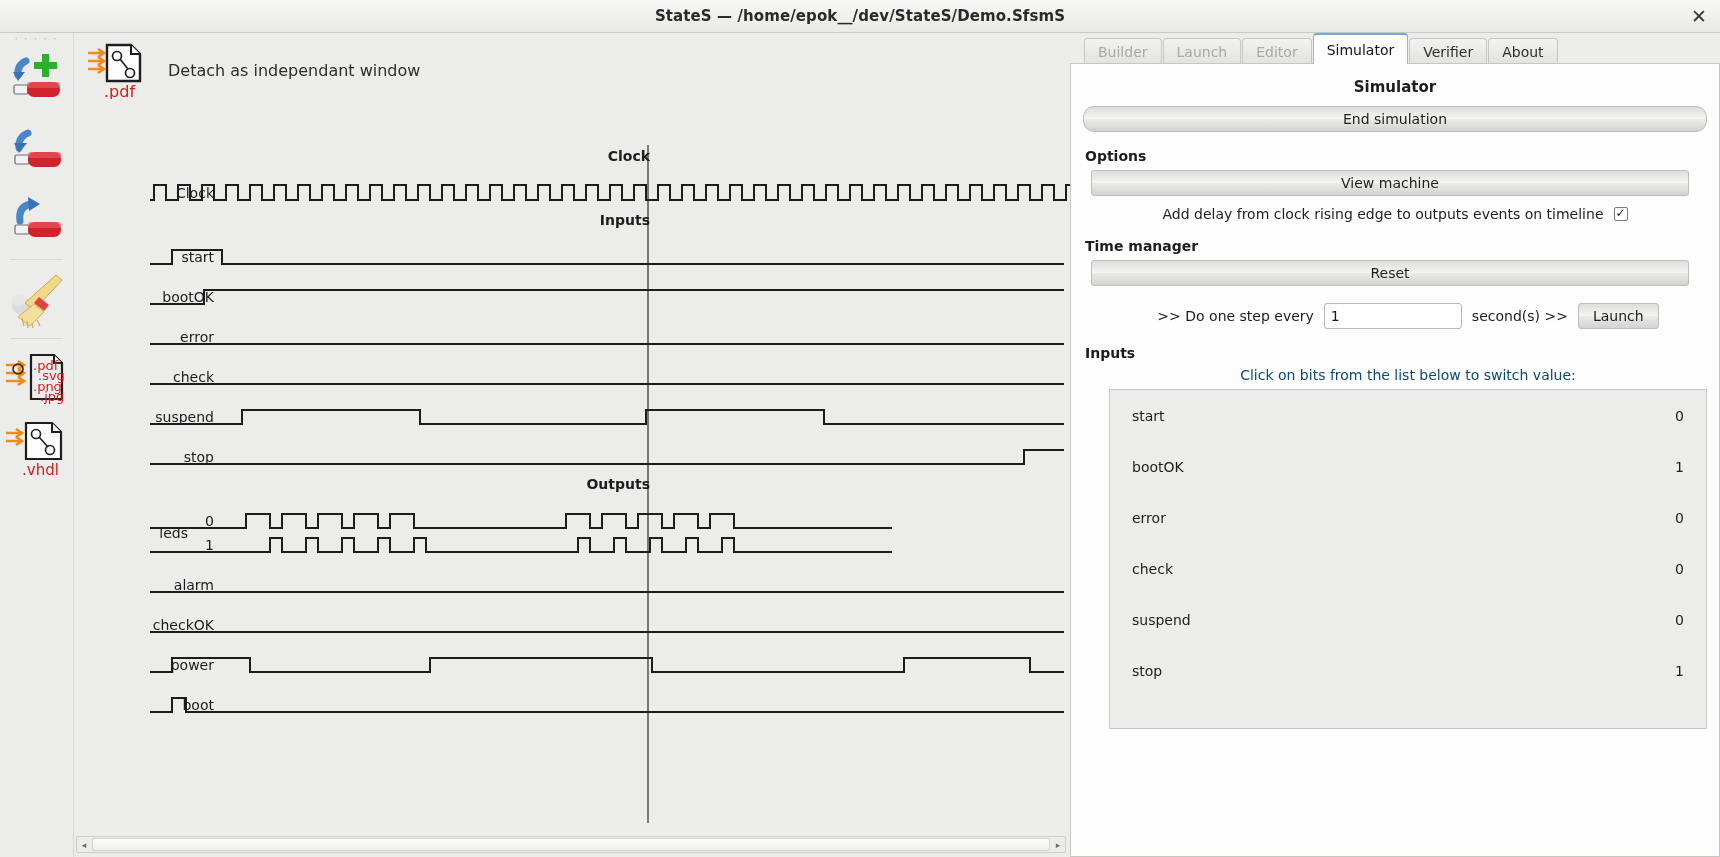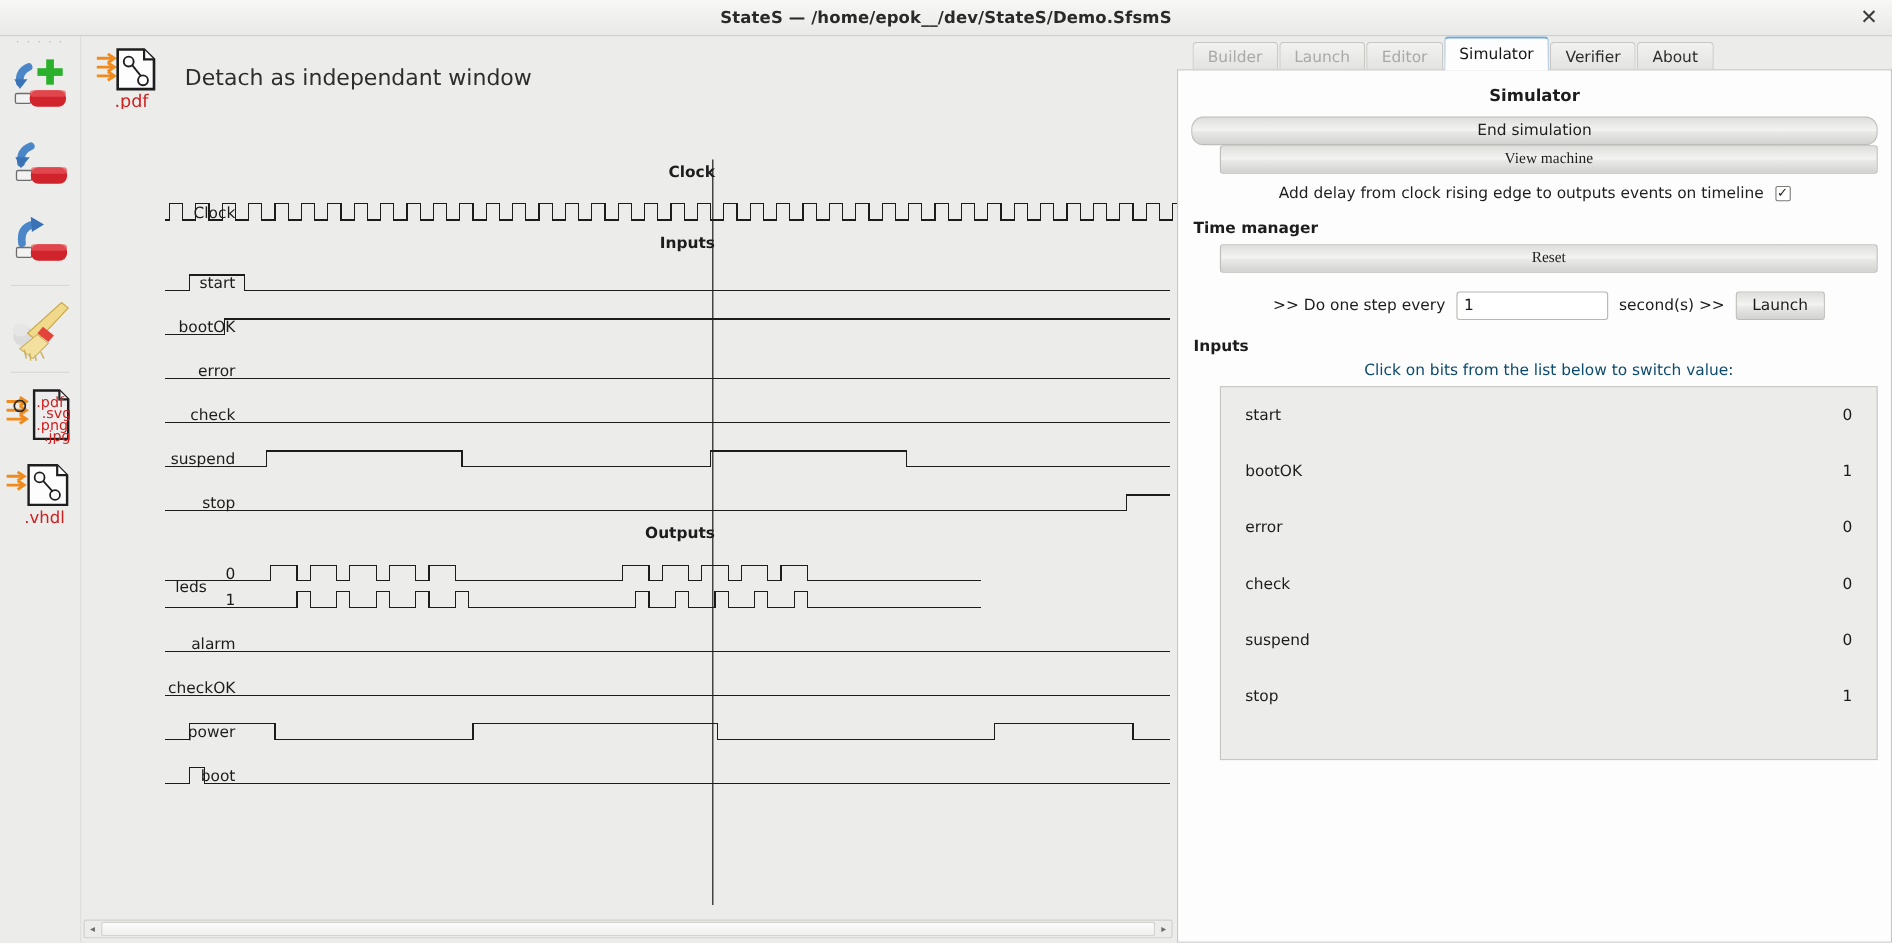--- a/index.html
+++ b/index.html
@@ -47,21 +47,21 @@
 
   
   #wave-panel {
     position: absolute; left: 74px; top: 33px; width: 996px; height: 824px;
     background: #ececeb;
   }
   #detach-row {
     position: absolute; left: 10px; top: 6px; height: 62px;
     display: flex; align-items: center; gap: 14px; cursor: pointer;
   }
-  #detach-row .detach-label { font-size: 20px; color: #2d2d2d; }
+  #detach-row .detach-label { font-size: 16px; color: #2d2d2d; }
 
   #wave-area {
     position: absolute; left: 0; top: 72px; width: 996px; height: 718px;
     overflow: hidden;
   }
   #wave-svg { display: block; }
 
   #hscroll {
     position: absolute; left: 2px; bottom: 4px; width: 990px; height: 17px;
     background: #ececeb; border: 1px solid #cfcfcc; border-radius: 2px;
@@ -115,21 +115,21 @@
   }
   .section-head {
     font-size: 14px; font-weight: bold; color: #1d1d1d; margin: 16px 0 6px 2px;
   }
   .btn {
     display: block; width: 100%; height: 26px; line-height: 24px;
     text-align: center; font-size: 14px; color: #1e1e1e;
     background: linear-gradient(#dededc 0%, #f4f4f3 48%, #eaeae8 52%, #d2d2d0 100%);
     border: 1px solid #bdbdba; border-radius: 3px; cursor: pointer;
   }
-  .btn.wide-indent { margin-left: 26px; width: calc(100% - 26px); font-family: Liberation Serif, serif; }
+  .btn.wide-indent { margin-left: 8px; width: calc(100% - 26px); }
   .btn.primary-wide { width: 100%; border-radius: 11px; }
   .opt-row {
     display: flex; align-items: center; justify-content: center;
     margin: 10px 0 0 0; font-size: 14px; color: #1e1e1e;
   }
   .checkbox {
     width: 14px; height: 14px; margin-left: 10px; flex: 0 0 14px;
     border: 1px solid #7a7a78; background: #fff; border-radius: 2px;
     display: inline-flex; align-items: center; justify-content: center;
     cursor: pointer; position: relative;
@@ -371,20 +371,21 @@
       <div class="tab">Verifier</div>
       <div class="tab">About</div>
     </div>
 
     <div id="tab-content">
 
       <div class="panel-title">Simulator</div>
 
       <div class="btn primary-wide">End simulation</div>
 
+      <div class="section-head">Options</div>
 
       <div class="btn wide-indent">View machine</div>
 
       <div class="opt-row">
         <span>Add delay from clock rising edge to outputs events on timeline</span>
         <span class="checkbox">
           <span class="tick">✓</span>
         </span>
       </div>
 

